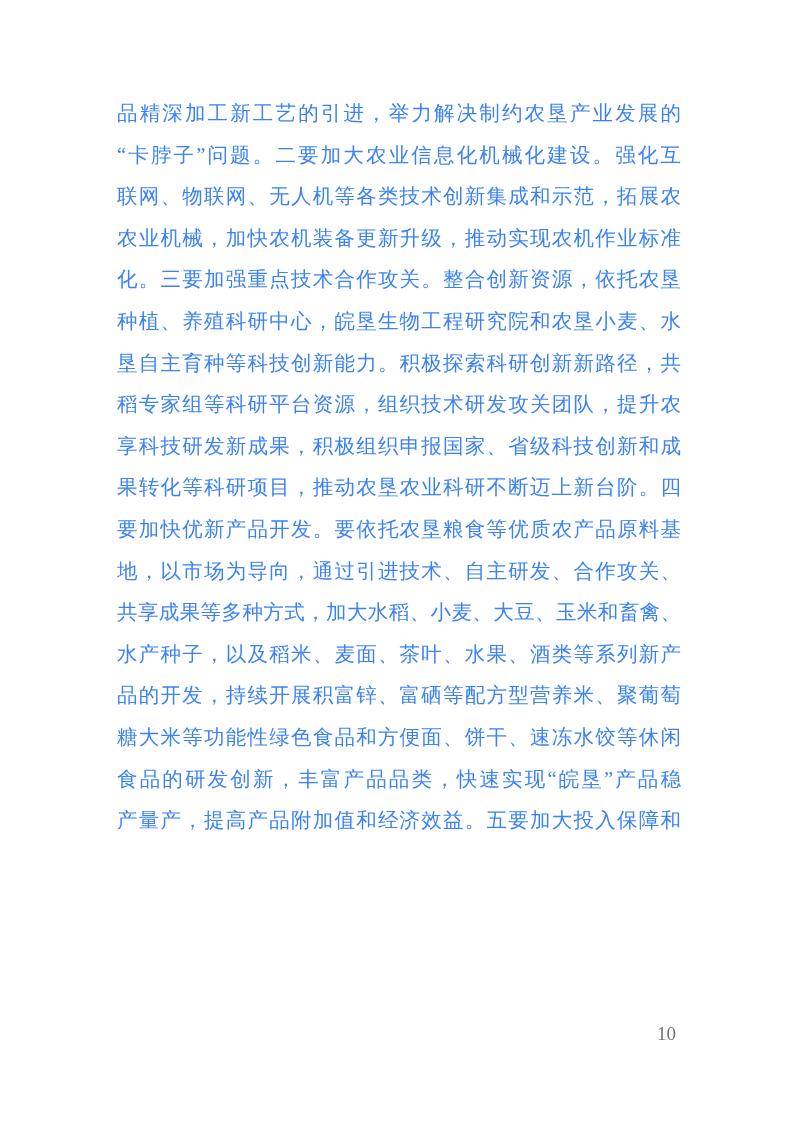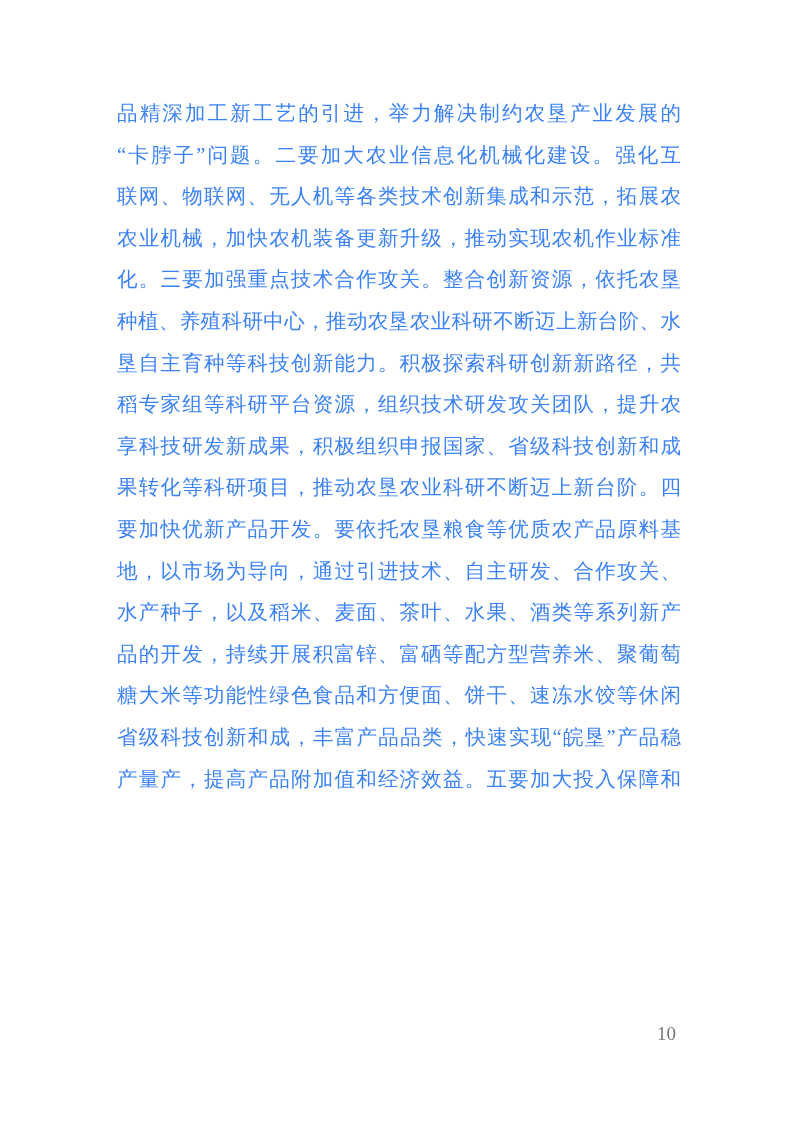--- a/index.html
+++ b/index.html
@@ -41,27 +41,28 @@
 </head>
 <body>
 
 <div class="page">
   <div class="text-block">
     <div class="line">品精深加工新工艺的引进，举力解决制约农垦产业发展的</div>
     <div class="line">“卡脖子”问题。二要加大农业信息化机械化建设。强化互</div>
     <div class="line">联网、物联网、无人机等各类技术创新集成和示范，拓展农</div>
     <div class="line">农业机械，加快农机装备更新升级，推动实现农机作业标准</div>
     <div class="line">化。三要加强重点技术合作攻关。整合创新资源，依托农垦</div>
-    <div class="line">种植、养殖科研中心，推动农垦农业科研不断迈上新台阶、水</div>
+    <div class="line">种植、养殖科研中心，皖垦生物工程研究院和农垦小麦、水</div>
     <div class="line">垦自主育种等科技创新能力。积极探索科研创新新路径，共</div>
     <div class="line">稻专家组等科研平台资源，组织技术研发攻关团队，提升农</div>
     <div class="line">享科技研发新成果，积极组织申报国家、省级科技创新和成</div>
     <div class="line">果转化等科研项目，推动农垦农业科研不断迈上新台阶。四</div>
     <div class="line">要加快优新产品开发。要依托农垦粮食等优质农产品原料基</div>
     <div class="line">地，以市场为导向，通过引进技术、自主研发、合作攻关、</div>
+    <div class="line">共享成果等多种方式，加大水稻、小麦、大豆、玉米和畜禽、</div>
     <div class="line">水产种子，以及稻米、麦面、茶叶、水果、酒类等系列新产</div>
     <div class="line">品的开发，持续开展积富锌、富硒等配方型营养米、聚葡萄</div>
     <div class="line">糖大米等功能性绿色食品和方便面、饼干、速冻水饺等休闲</div>
-    <div class="line">省级科技创新和成，丰富产品品类，快速实现“皖垦”产品稳</div>
+    <div class="line">食品的研发创新，丰富产品品类，快速实现“皖垦”产品稳</div>
     <div class="line">产量产，提高产品附加值和经济效益。五要加大投入保障和</div>
   </div>
   <div class="page-number">10</div>
 </div>
 
 </body></html>

